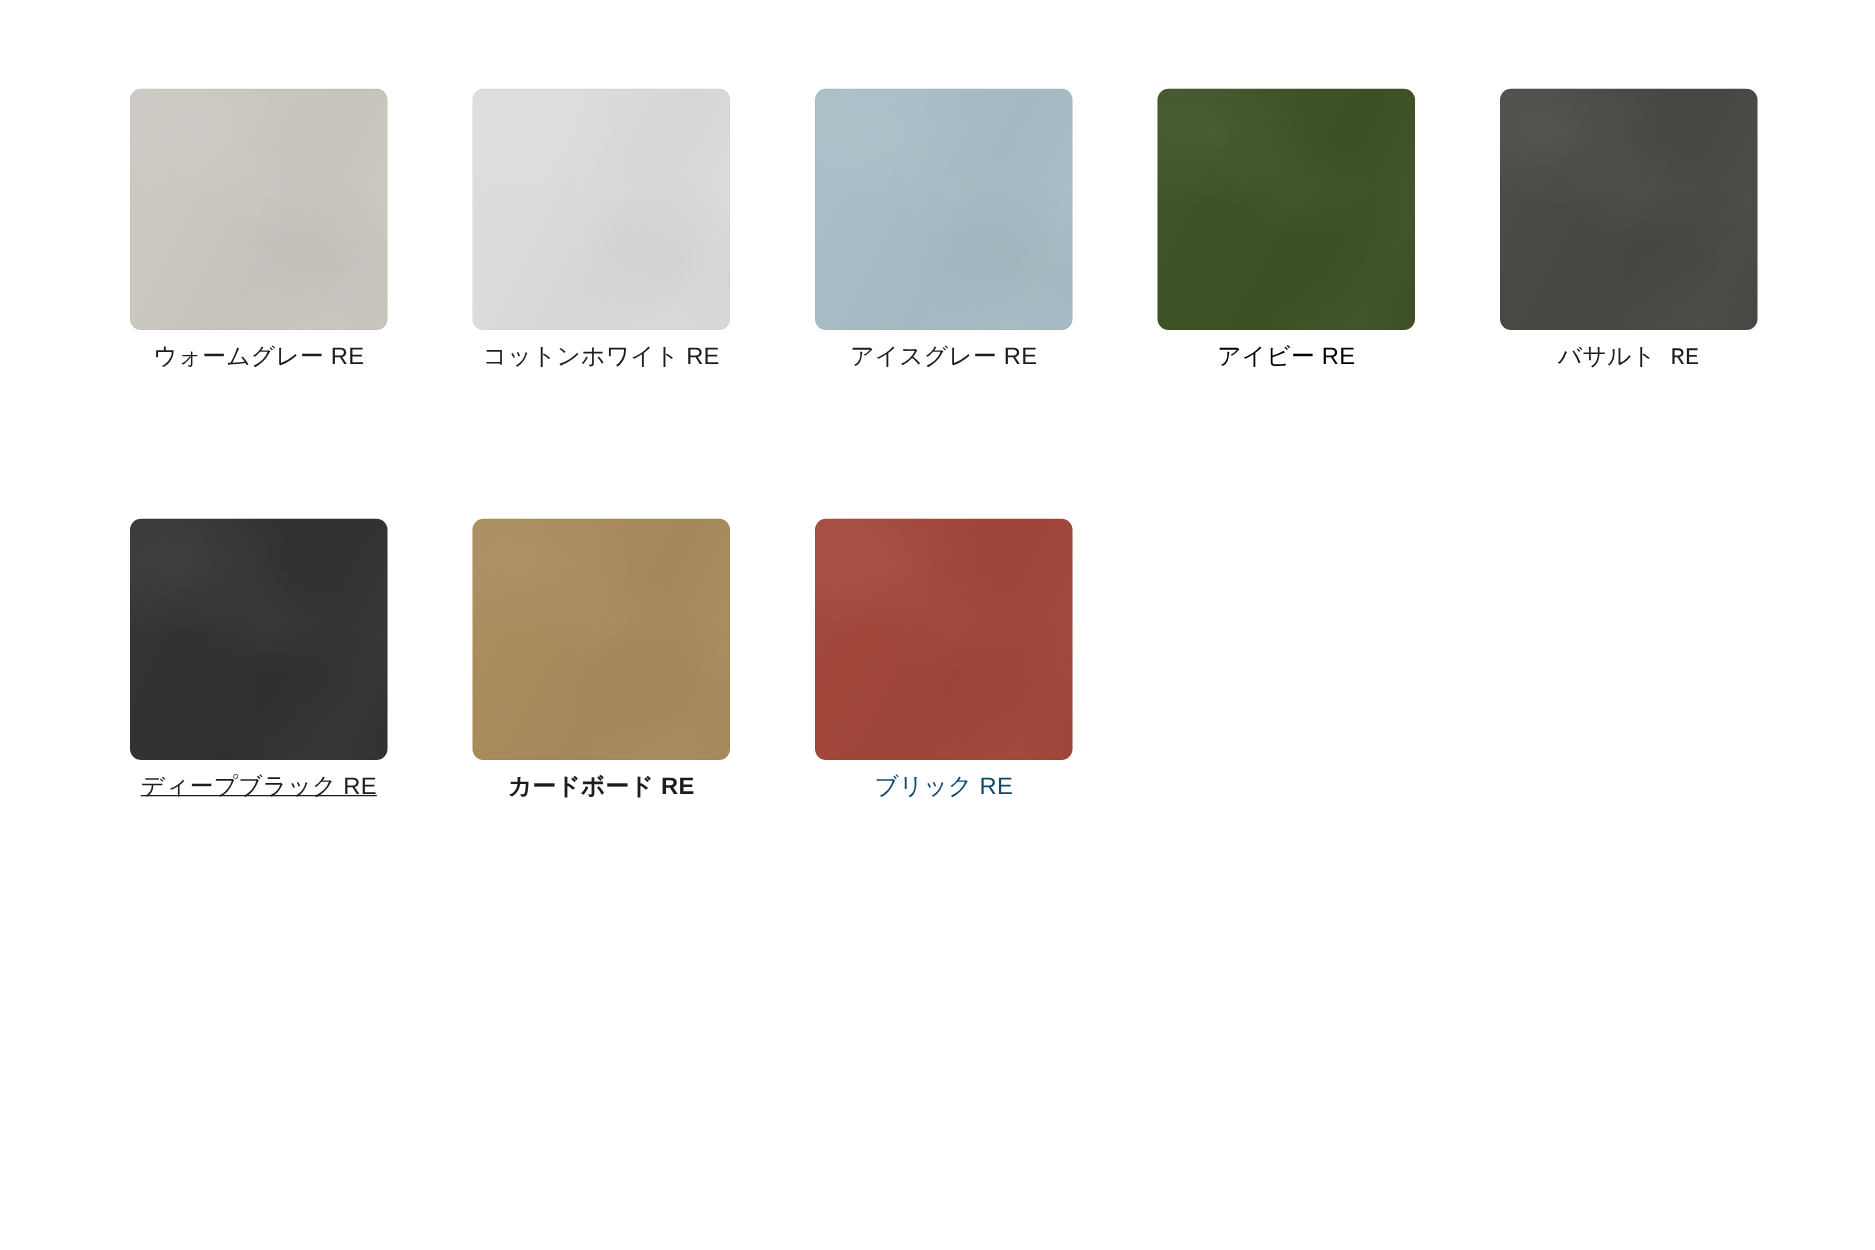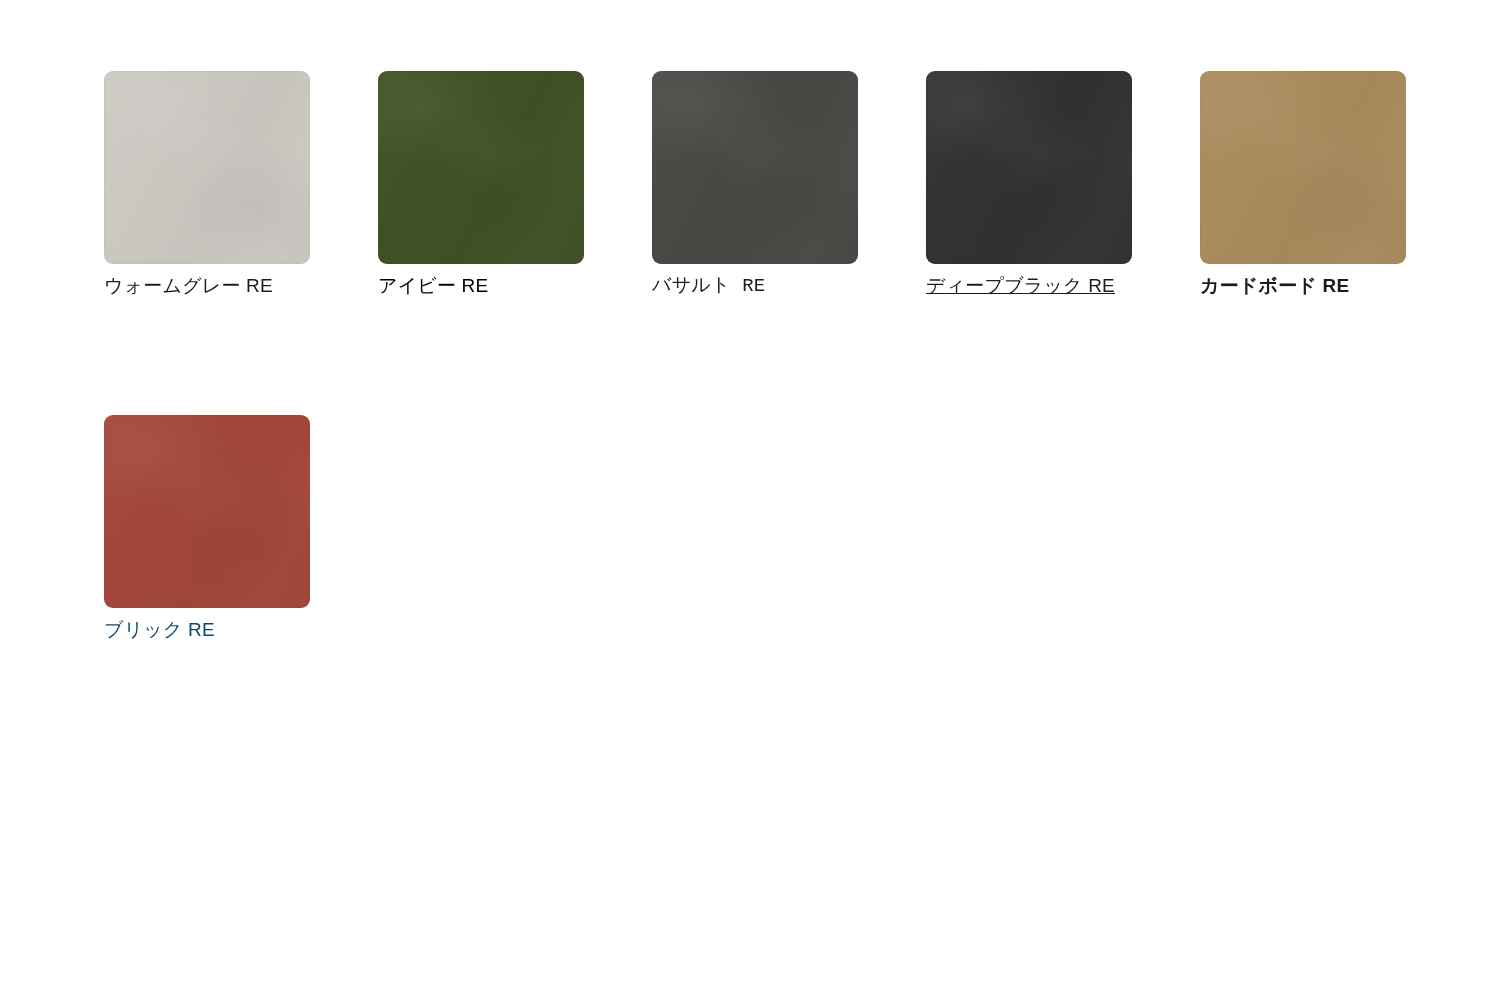--- a/index.html
+++ b/index.html
@@ -30,21 +30,21 @@
     grid-template-columns: repeat(5, 206px);
     grid-template-rows: repeat(2, auto);
     column-gap: 68px;
     row-gap: 116px;
   }
 
   .swatch-cell {
     width: 206px;
     display: flex;
     flex-direction: column;
-    align-items: flex-start;
+    align-items: center;
   }
 
   .swatch-chip {
     width: 206px;
     height: 193px;
     border-radius: 9px;
     position: relative;
     overflow: hidden;
     box-shadow: inset 0 0 0 0.5px rgba(0,0,0,0.06);
   }
@@ -86,20 +86,28 @@
 </head>
 <body style="background-color: rgb(255, 255, 255);">
 
 <div class="swatch-board">
   <div class="swatch-grid">
       <div class="swatch-cell">
         <div class="swatch-chip" style="background-color: rgb(203, 200, 194);"></div>
         <div class="swatch-label" style="color: rgb(28, 28, 28);">ウォームグレー RE</div>
       </div>
       <div class="swatch-cell">
+        <div class="swatch-chip" style="background-color: rgb(220, 220, 219);"></div>
+        <div class="swatch-label" style="color: rgb(28, 28, 28);">コットンホワイト RE</div>
+      </div>
+      <div class="swatch-cell">
+        <div class="swatch-chip" style="background-color: rgb(168, 189, 198);"></div>
+        <div class="swatch-label" style="color: rgb(28, 28, 28);">アイスグレー RE</div>
+      </div>
+      <div class="swatch-cell">
         <div class="swatch-chip" style="background-color: rgb(62, 82, 37);"></div>
         <div class="swatch-label" style="color: #000000;">アイビー RE</div>
       </div>
       <div class="swatch-cell">
         <div class="swatch-chip" style="background-color: rgb(74, 72, 68);"></div>
         <div class="swatch-label" style="color: rgb(28, 28, 28); font-family: Liberation Mono, monospace;">バサルト RE</div>
       </div>
       <div class="swatch-cell">
         <div class="swatch-chip" style="background-color: rgb(51, 50, 50);"></div>
         <div class="swatch-label" style="color: rgb(28, 28, 28); text-decoration: underline;">ディープブラック RE</div>

